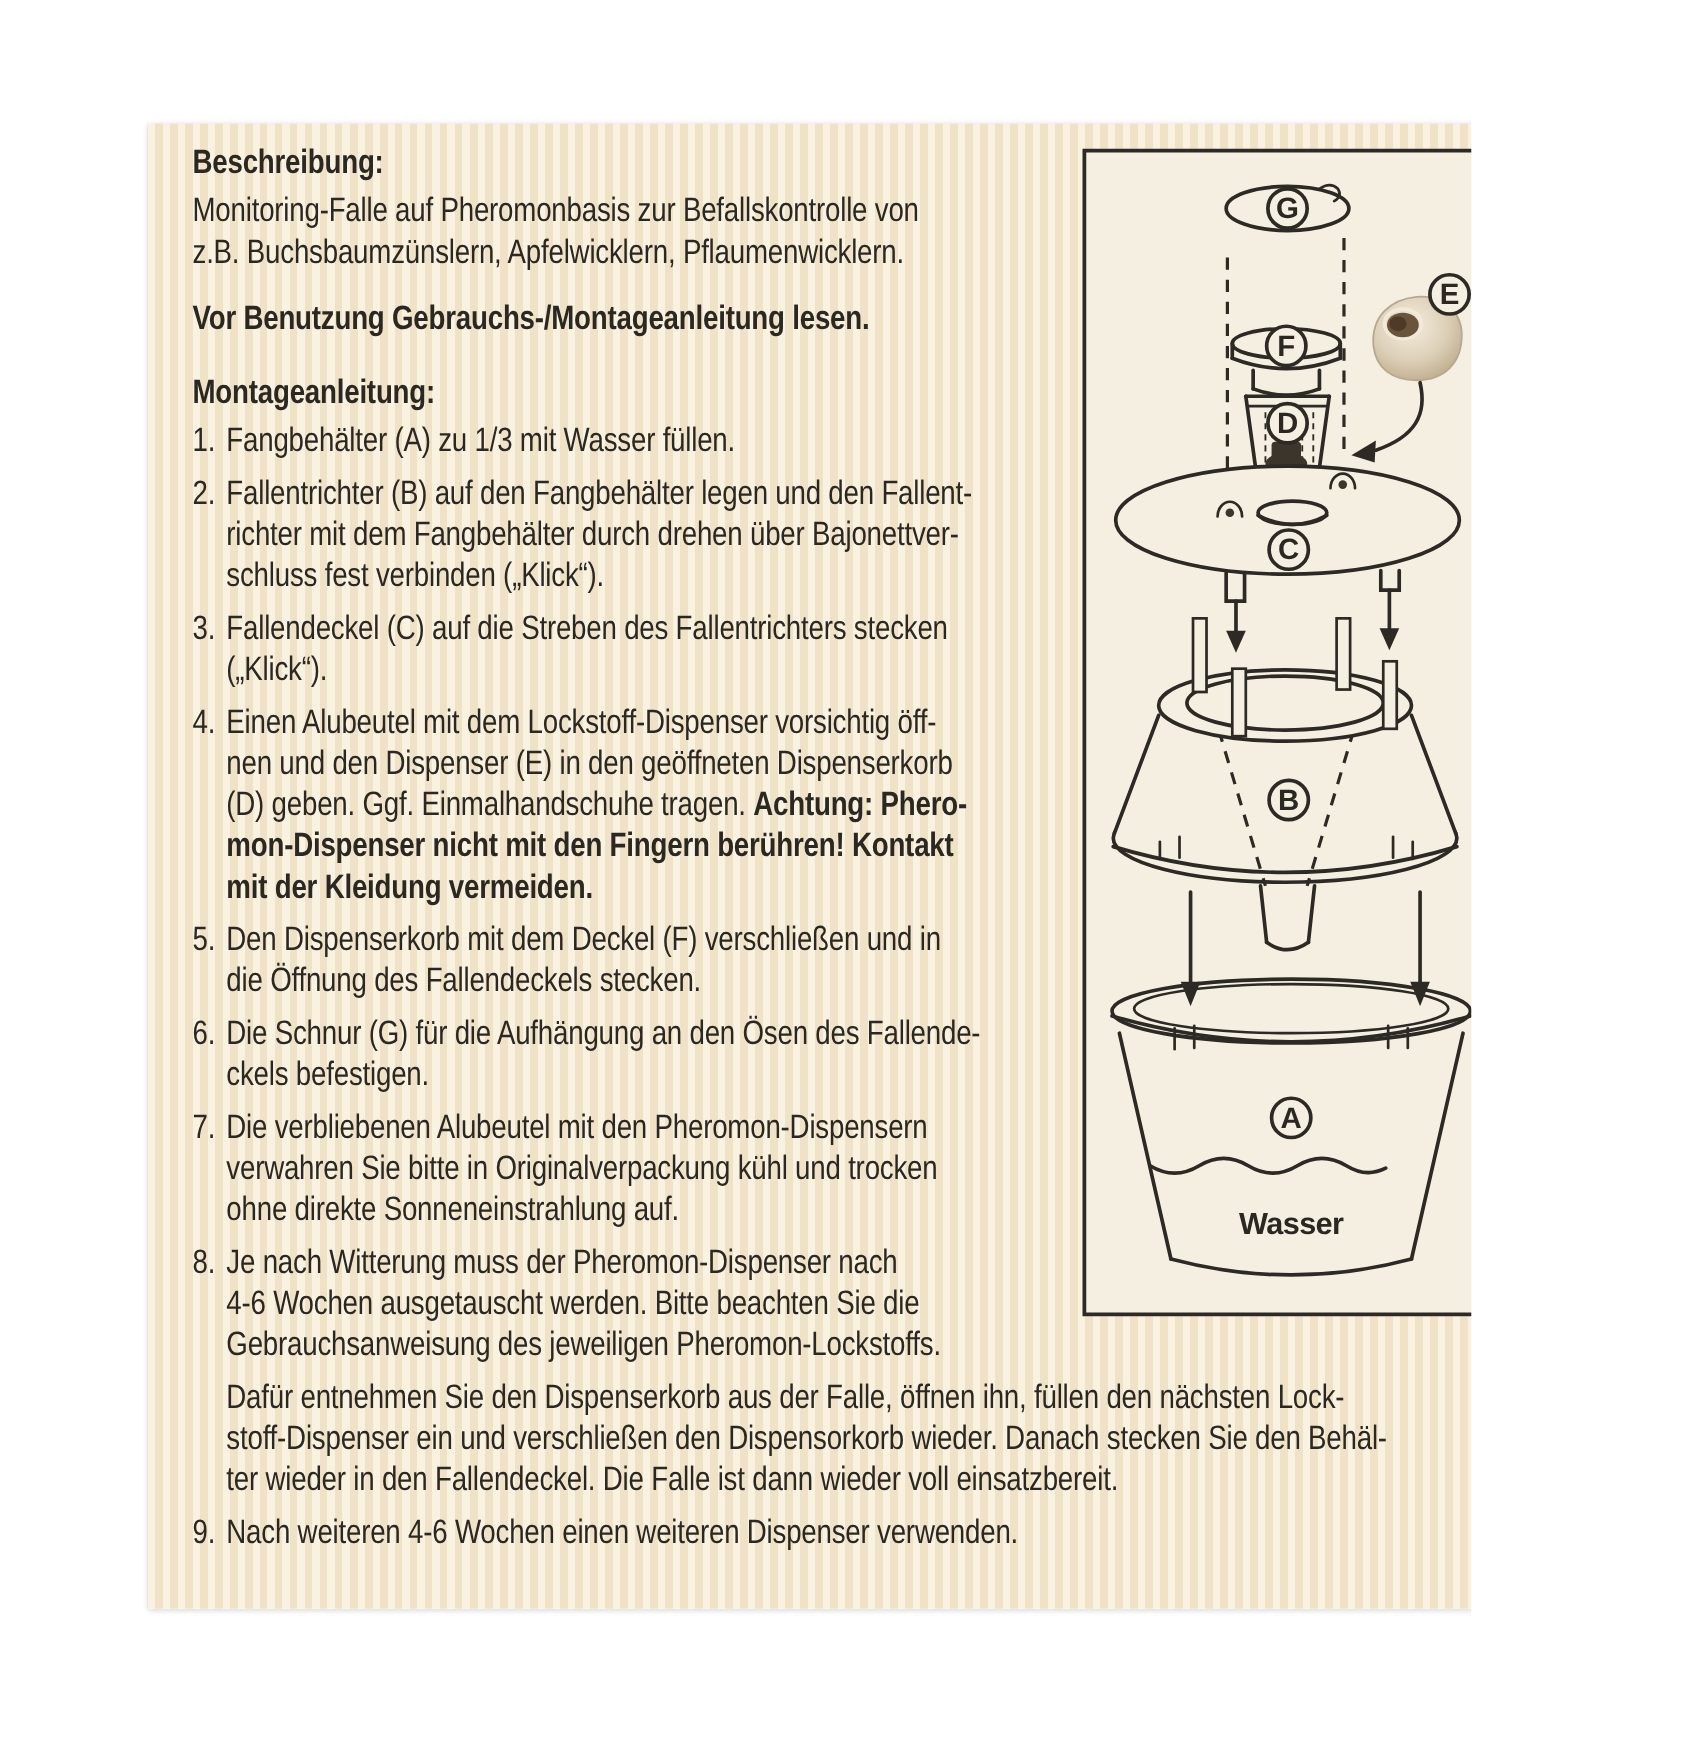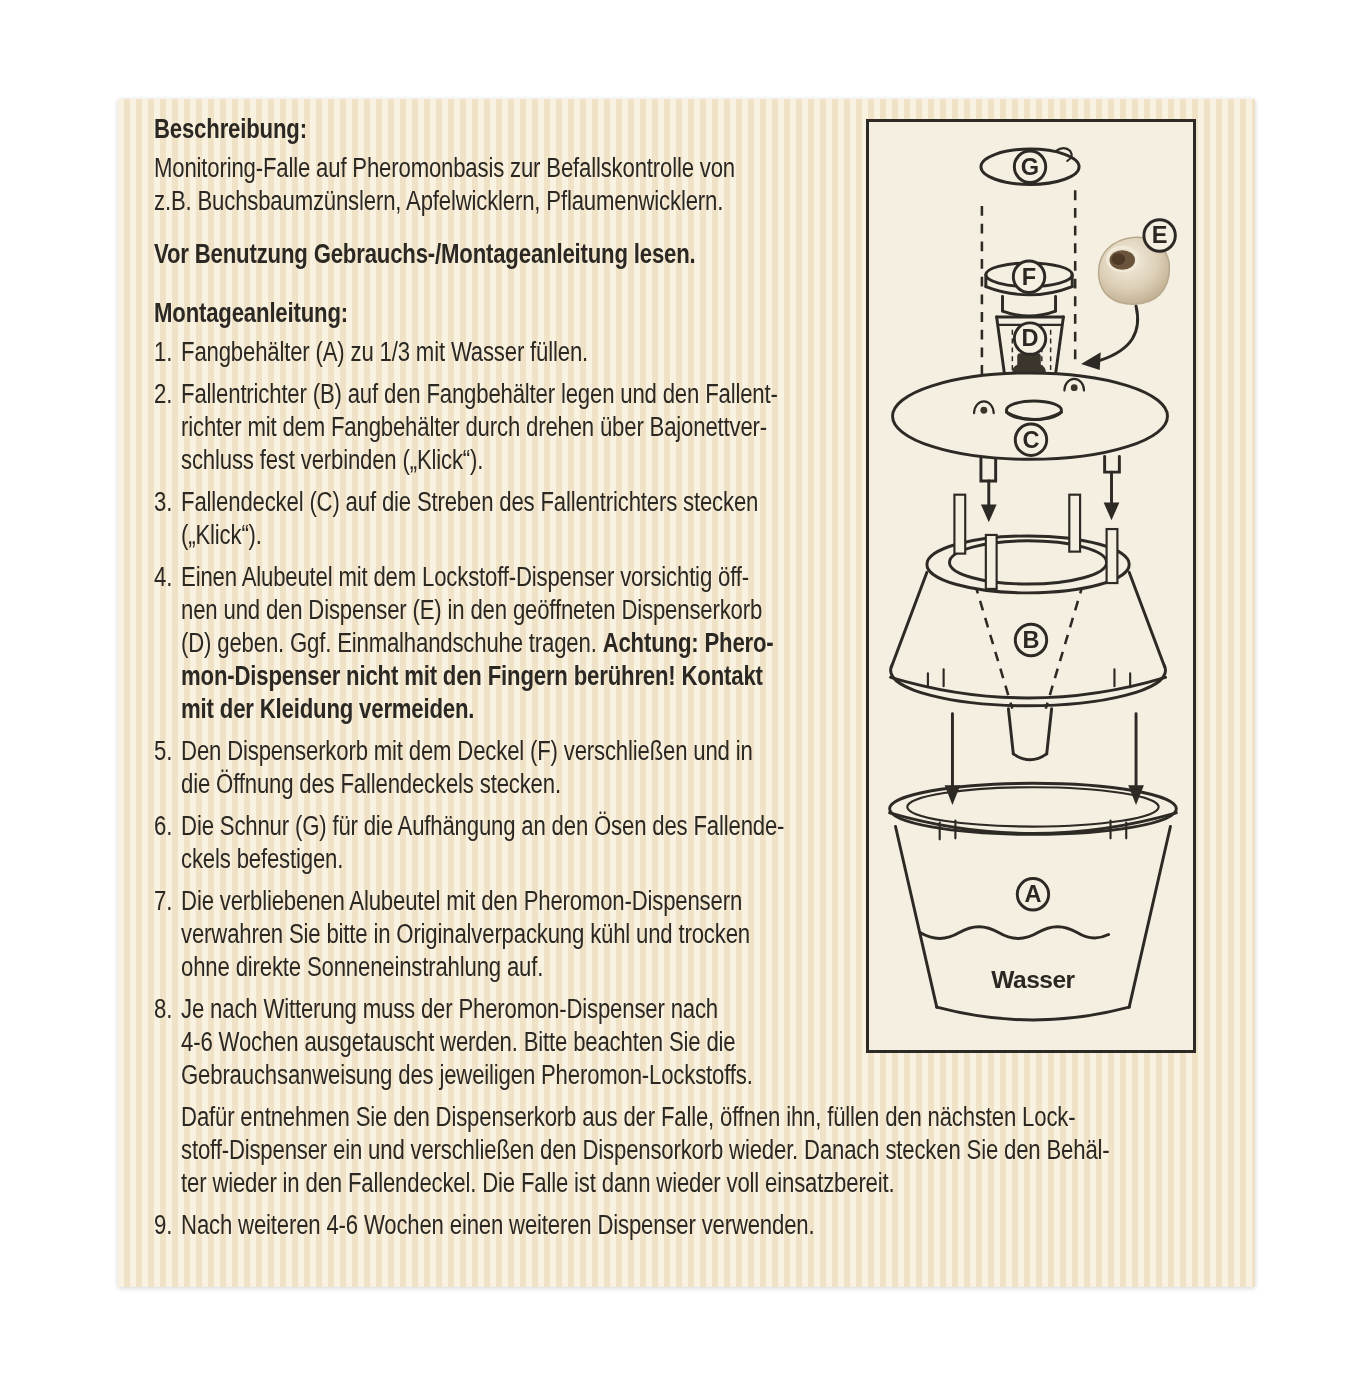--- a/index.html
+++ b/index.html
@@ -1,16 +1,16 @@
 <!DOCTYPE html>
 <html><head>
 <meta charset="utf-8">
 <style>
   html,body{margin:0;padding:0;background:#ffffff;}
-  .page{position:relative;width:1357px;height:1400px;background:#ffffff;overflow:hidden;
+  .page{position:relative;width:1177px;height:1400px;background:#ffffff;overflow:hidden;
         font-family:"Liberation Sans",sans-serif;color:#2b2823;}
   .panel{position:absolute;left:118px;top:99px;width:1137px;height:1188px;
          background:repeating-linear-gradient(90deg,#f9f2e1 0px,#f9f2e1 6px,#f0e2c6 6px,#f0e2c6 12px);
          box-shadow:0 1px 5px rgba(0,0,0,0.18);}
   .copy{position:absolute;left:36px;top:14px;width:1360px;
         transform:scaleX(0.82);transform-origin:0 0;
         font-size:27px;line-height:33px;letter-spacing:-0.2px;color:#2b2823;}
   .h{font-weight:700;}
   .para{margin-top:6px;white-space:pre-line;}
   .notice{margin-top:20px;}

